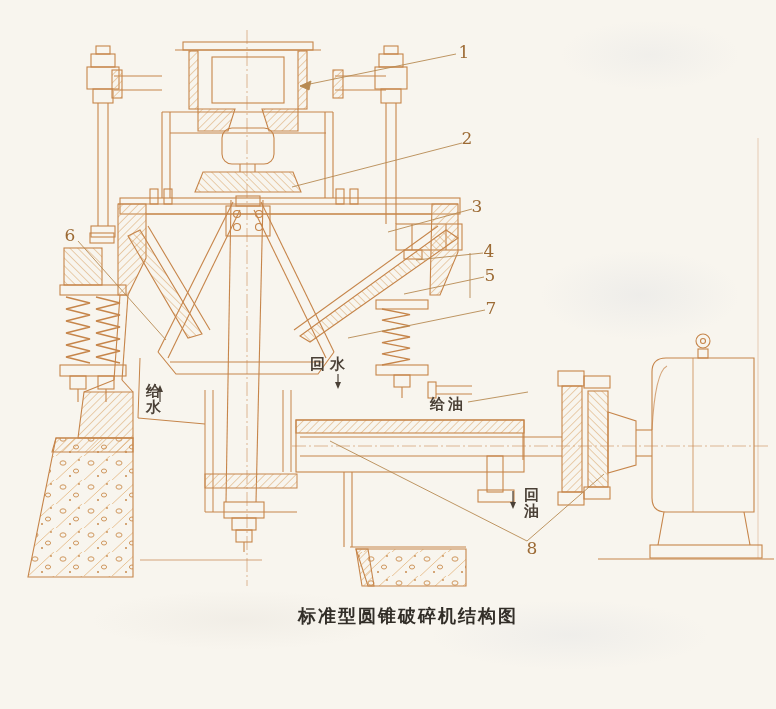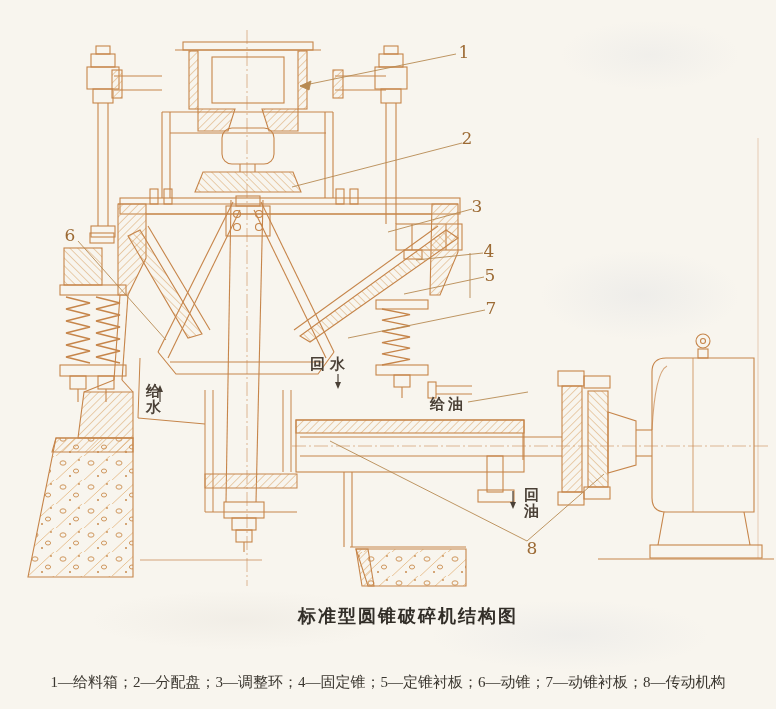--- a/index.html
+++ b/index.html
@@ -279,14 +279,13 @@
       <text class="cn" x="448" y="409" text-anchor="middle" letter-spacing="3">给油</text>
       <line x1="468" y1="402" x2="528" y2="392" stroke="#b78a52" stroke-width="0.9"></line>
 
       <text class="cn" x="524" y="500"><tspan x="524" dy="0">回</tspan><tspan x="524" dy="16">油</tspan></text>
       <line x1="513" y1="491" x2="513" y2="506" stroke="#4a4036" stroke-width="1.2"></line>
       <polygon points="513,509 510,502 516,502" fill="#4a4036"></polygon>
     </g>
   </svg>
 
   <div class="caption-title">标准型圆锥破碎机结构图</div>
-  <div class="caption-legend">1—给料箱；2—分配盘；3—调整环；4—固定锥；5—定锥衬板；6—动锥；7—动锥衬板；8—传动机构</div>
 </div>
 
 </body></html>

